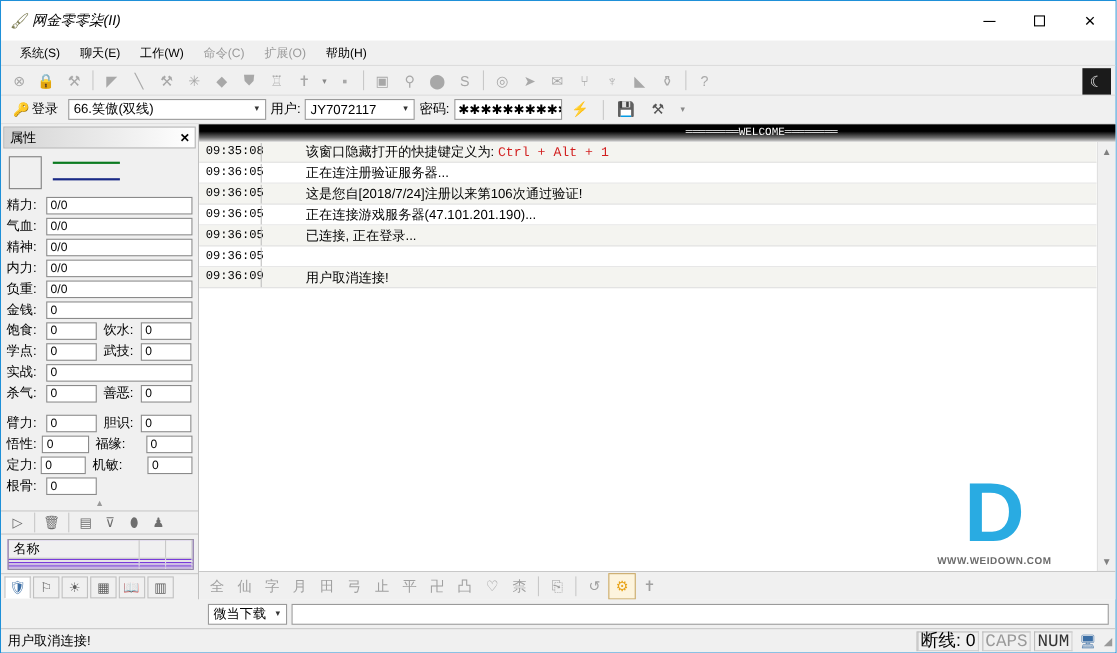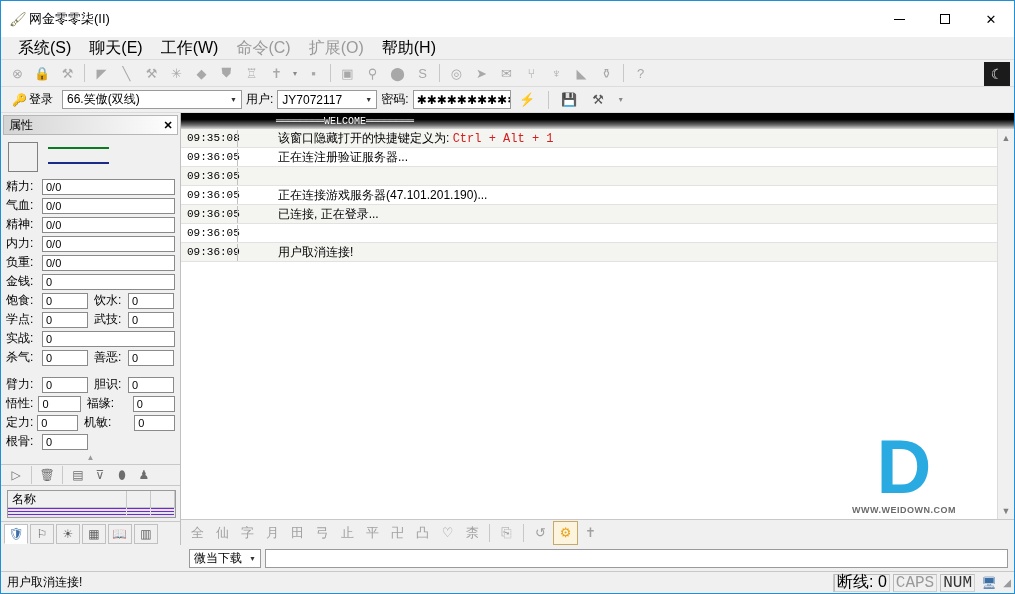--- a/index.html
+++ b/index.html
@@ -7,29 +7,29 @@
   body {
     width:1015px; height:594px; overflow:hidden;
     font-family:"Liberation Sans", sans-serif;
     font-size:12px; color:#000; background:#f0f0f0;
   }
   .app { width:1015px; height:594px; border:1px solid #1e90d8; background:#f0f0f0; position:relative; display:flex; flex-direction:column; }
 
   
   .titlebar { height:36px; background:#fff; display:flex; align-items:center; flex:none; }
   .title-icon { width:26px; text-align:center; font-size:14px; color:#7a7a50; padding-left:8px; }
-  .title-text { font-size:13px; padding-left:2px; color:#000; }
+  .title-text { font-size:13px; padding-left:2px; color:#000;font-style:italic; }
   .title-spacer { flex:1; }
   .win-btn { width:46px; height:36px; display:flex; align-items:center; justify-content:center; font-size:13px; color:#000; }
   .win-btn .sq { width:10px; height:10px; border:1px solid #000; }
   .win-btn .dash { width:11px; height:1px; background:#000; }
 
   
   .menubar { height:22px; display:flex; align-items:center; padding-left:8px; background:#f0f0f0; flex:none; }
-  .menu-item { font-size:16px; padding:2px 9px; color:#000; }
+  .menu-item { font-size:11px; padding:2px 9px; color:#000; }
   .menu-item.disabled { color:#9a9a9a; }
 
   
   .toolbar { height:28px; background:#f0f0f0; display:flex; align-items:center; border-top:1px solid #dcdcdc; border-bottom:1px solid #dcdcdc; padding-left:4px; flex:none; position:relative; }
   .tb-btn { width:25px; height:24px; display:flex; align-items:center; justify-content:center; font-size:13px; color:#a8a8a8; }
   .tb-sep { width:1px; height:18px; background:#c8c8c8; margin:0 4px; }
   .tb-caret { font-size:8px; color:#888; width:12px; text-align:center; }
   .moon-btn { position:absolute; right:4px; top:2px; width:26px; height:24px; background:#1b1b1b; color:#e8e8e8; display:flex; align-items:center; justify-content:center; font-size:14px; }
 
   
@@ -74,21 +74,21 @@
   .lhead .c3 { width:24px; }
   .lrow { height:17px; border-bottom:1px solid #e6e6e6; display:flex; }
   .lrow .c { border-right:1px solid #e6e6e6; }
   .lrow .c1 { flex:1; } .lrow .c2 { width:24px; } .lrow .c3 { width:24px; }
   .tabstrip { height:24px; display:flex; align-items:center; padding-left:3px; gap:2px; background:#f0f0f0; border-top:1px solid #c8c8c8; flex:none; }
   .tab { width:24px; height:20px; display:flex; align-items:center; justify-content:center; font-size:12px; color:#5f5f5f; border:1px solid #c0c0c0; background:#f0f0f0; }
   .tab.sel { background:#fff; border-bottom-color:#fff; color:#3b6ea5; }
 
   
   .main { flex:1; display:flex; flex-direction:column; min-width:0; background:#fff; }
-  .welcome { height:16px; background:linear-gradient(to bottom,#000 0%,#000 40%,#6b6b6b 75%,#d9d9d9 100%); display:flex; align-items:center; justify-content:flex-start; flex:none; }
+  .welcome { height:16px; background:linear-gradient(to bottom,#000 0%,#000 40%,#6b6b6b 75%,#d9d9d9 100%); display:flex; align-items:center; justify-content:center; flex:none; }
   .welcome span { font-family:"Liberation Mono", monospace; font-size:10px; color:#fff; letter-spacing:0px; transform:translateX(95px); }
   .logpane { flex:1; display:flex; min-height:0; }
   .logcol { flex:1; overflow:hidden; background:#fff; position:relative; }
   .logline { display:flex; height:19px; align-items:center; border-bottom:1px solid #e2e2e2; }
   .logline:nth-child(odd) { background:#f4f4f0; }
   .logline .ts { width:56px; font-family:"Liberation Mono", monospace; font-size:11px; padding-left:6px; color:#000; }
   .logline .sepv { width:1px; height:17px; background:#c0c0c0; margin-right:6px; }
   .logline .msg { font-size:12px; white-space:nowrap;margin-left:34px; }
   .logline .msg .hot { color:#d21f1f; font-family:"Liberation Mono", monospace; }
   .vscroll { width:17px; background:#f0f0f0; border-left:1px solid #dcdcdc; display:flex; flex-direction:column; align-items:center; justify-content:space-between; flex:none; }
@@ -361,20 +361,21 @@
             <span class="msg"><span>该窗口隐藏打开的快捷键定义为: </span><span class="hot">Ctrl + Alt + 1</span></span>
           </div>
           <div class="logline">
             <span class="ts">09:36:05</span>
             <span class="sepv"></span>
             <span class="msg">正在连注册验证服务器...</span>
           </div>
           <div class="logline">
             <span class="ts">09:36:05</span>
             <span class="sepv"></span>
+            <span class="msg">这是您自[2018/7/24]注册以来第106次通过验证!</span>
           </div>
           <div class="logline">
             <span class="ts">09:36:05</span>
             <span class="sepv"></span>
             <span class="msg">正在连接游戏服务器(47.101.201.190)...</span>
           </div>
           <div class="logline">
             <span class="ts">09:36:05</span>
             <span class="sepv"></span>
             <span class="msg">已连接, 正在登录...</span>

